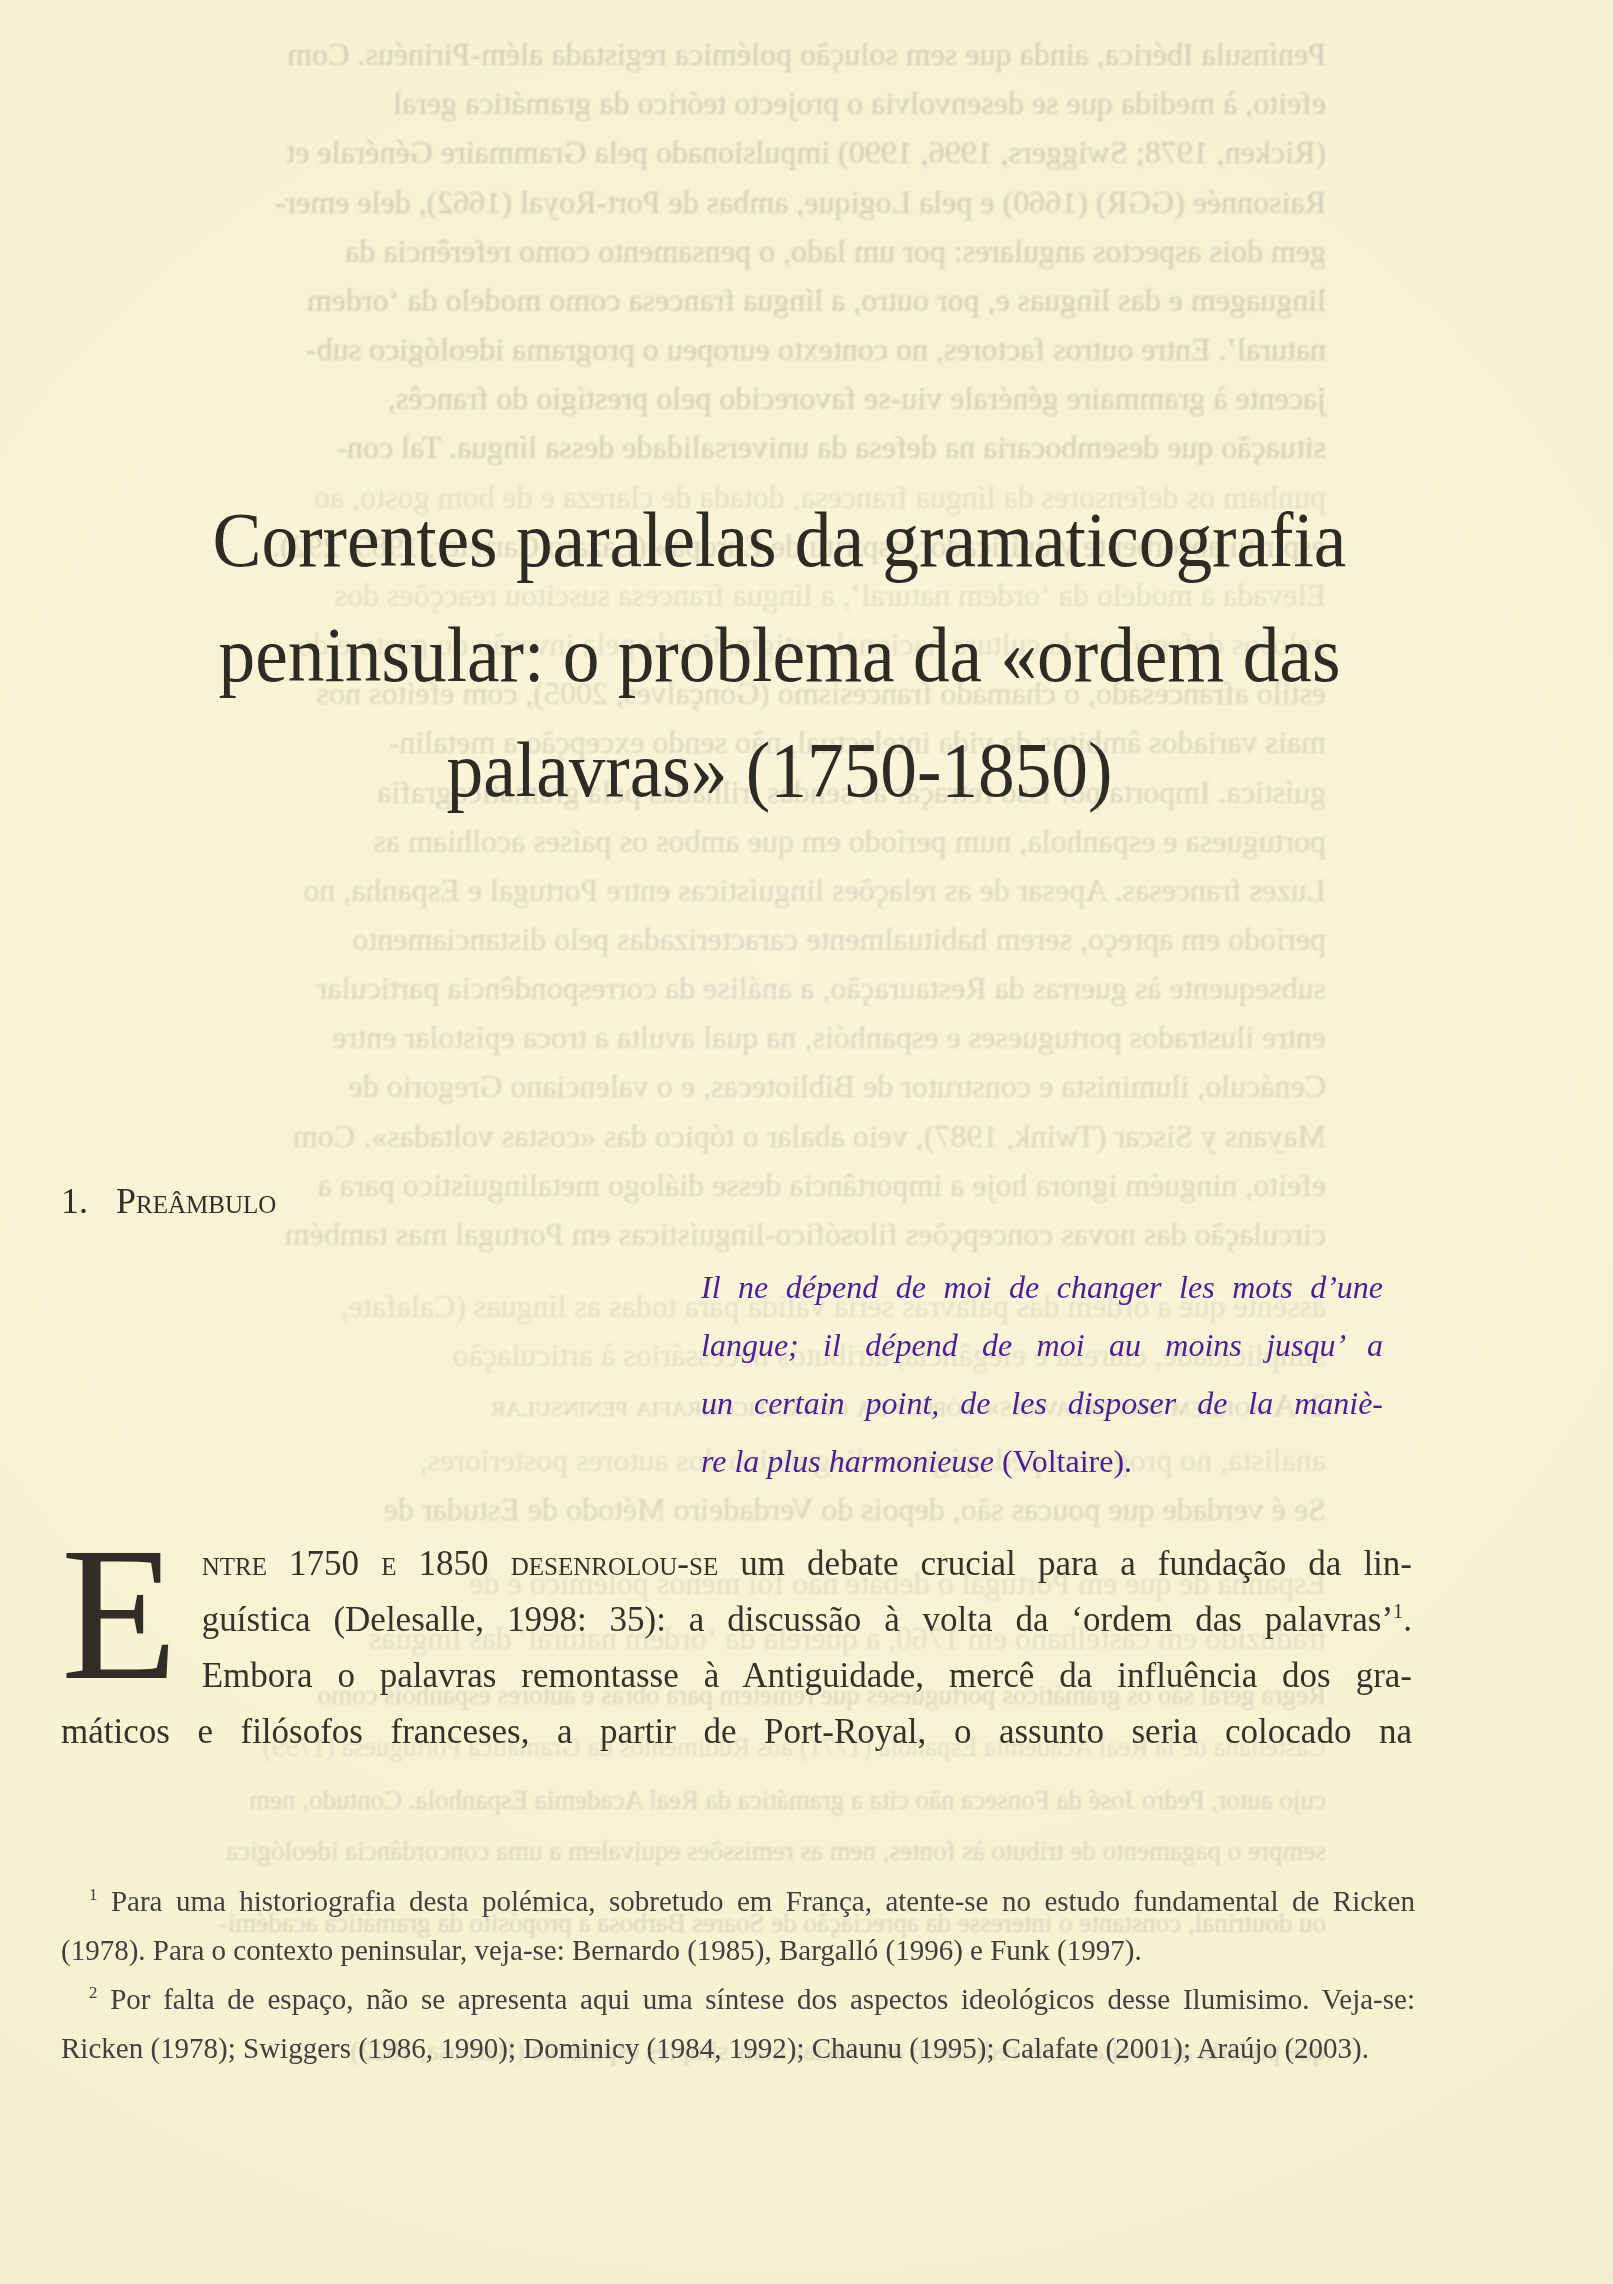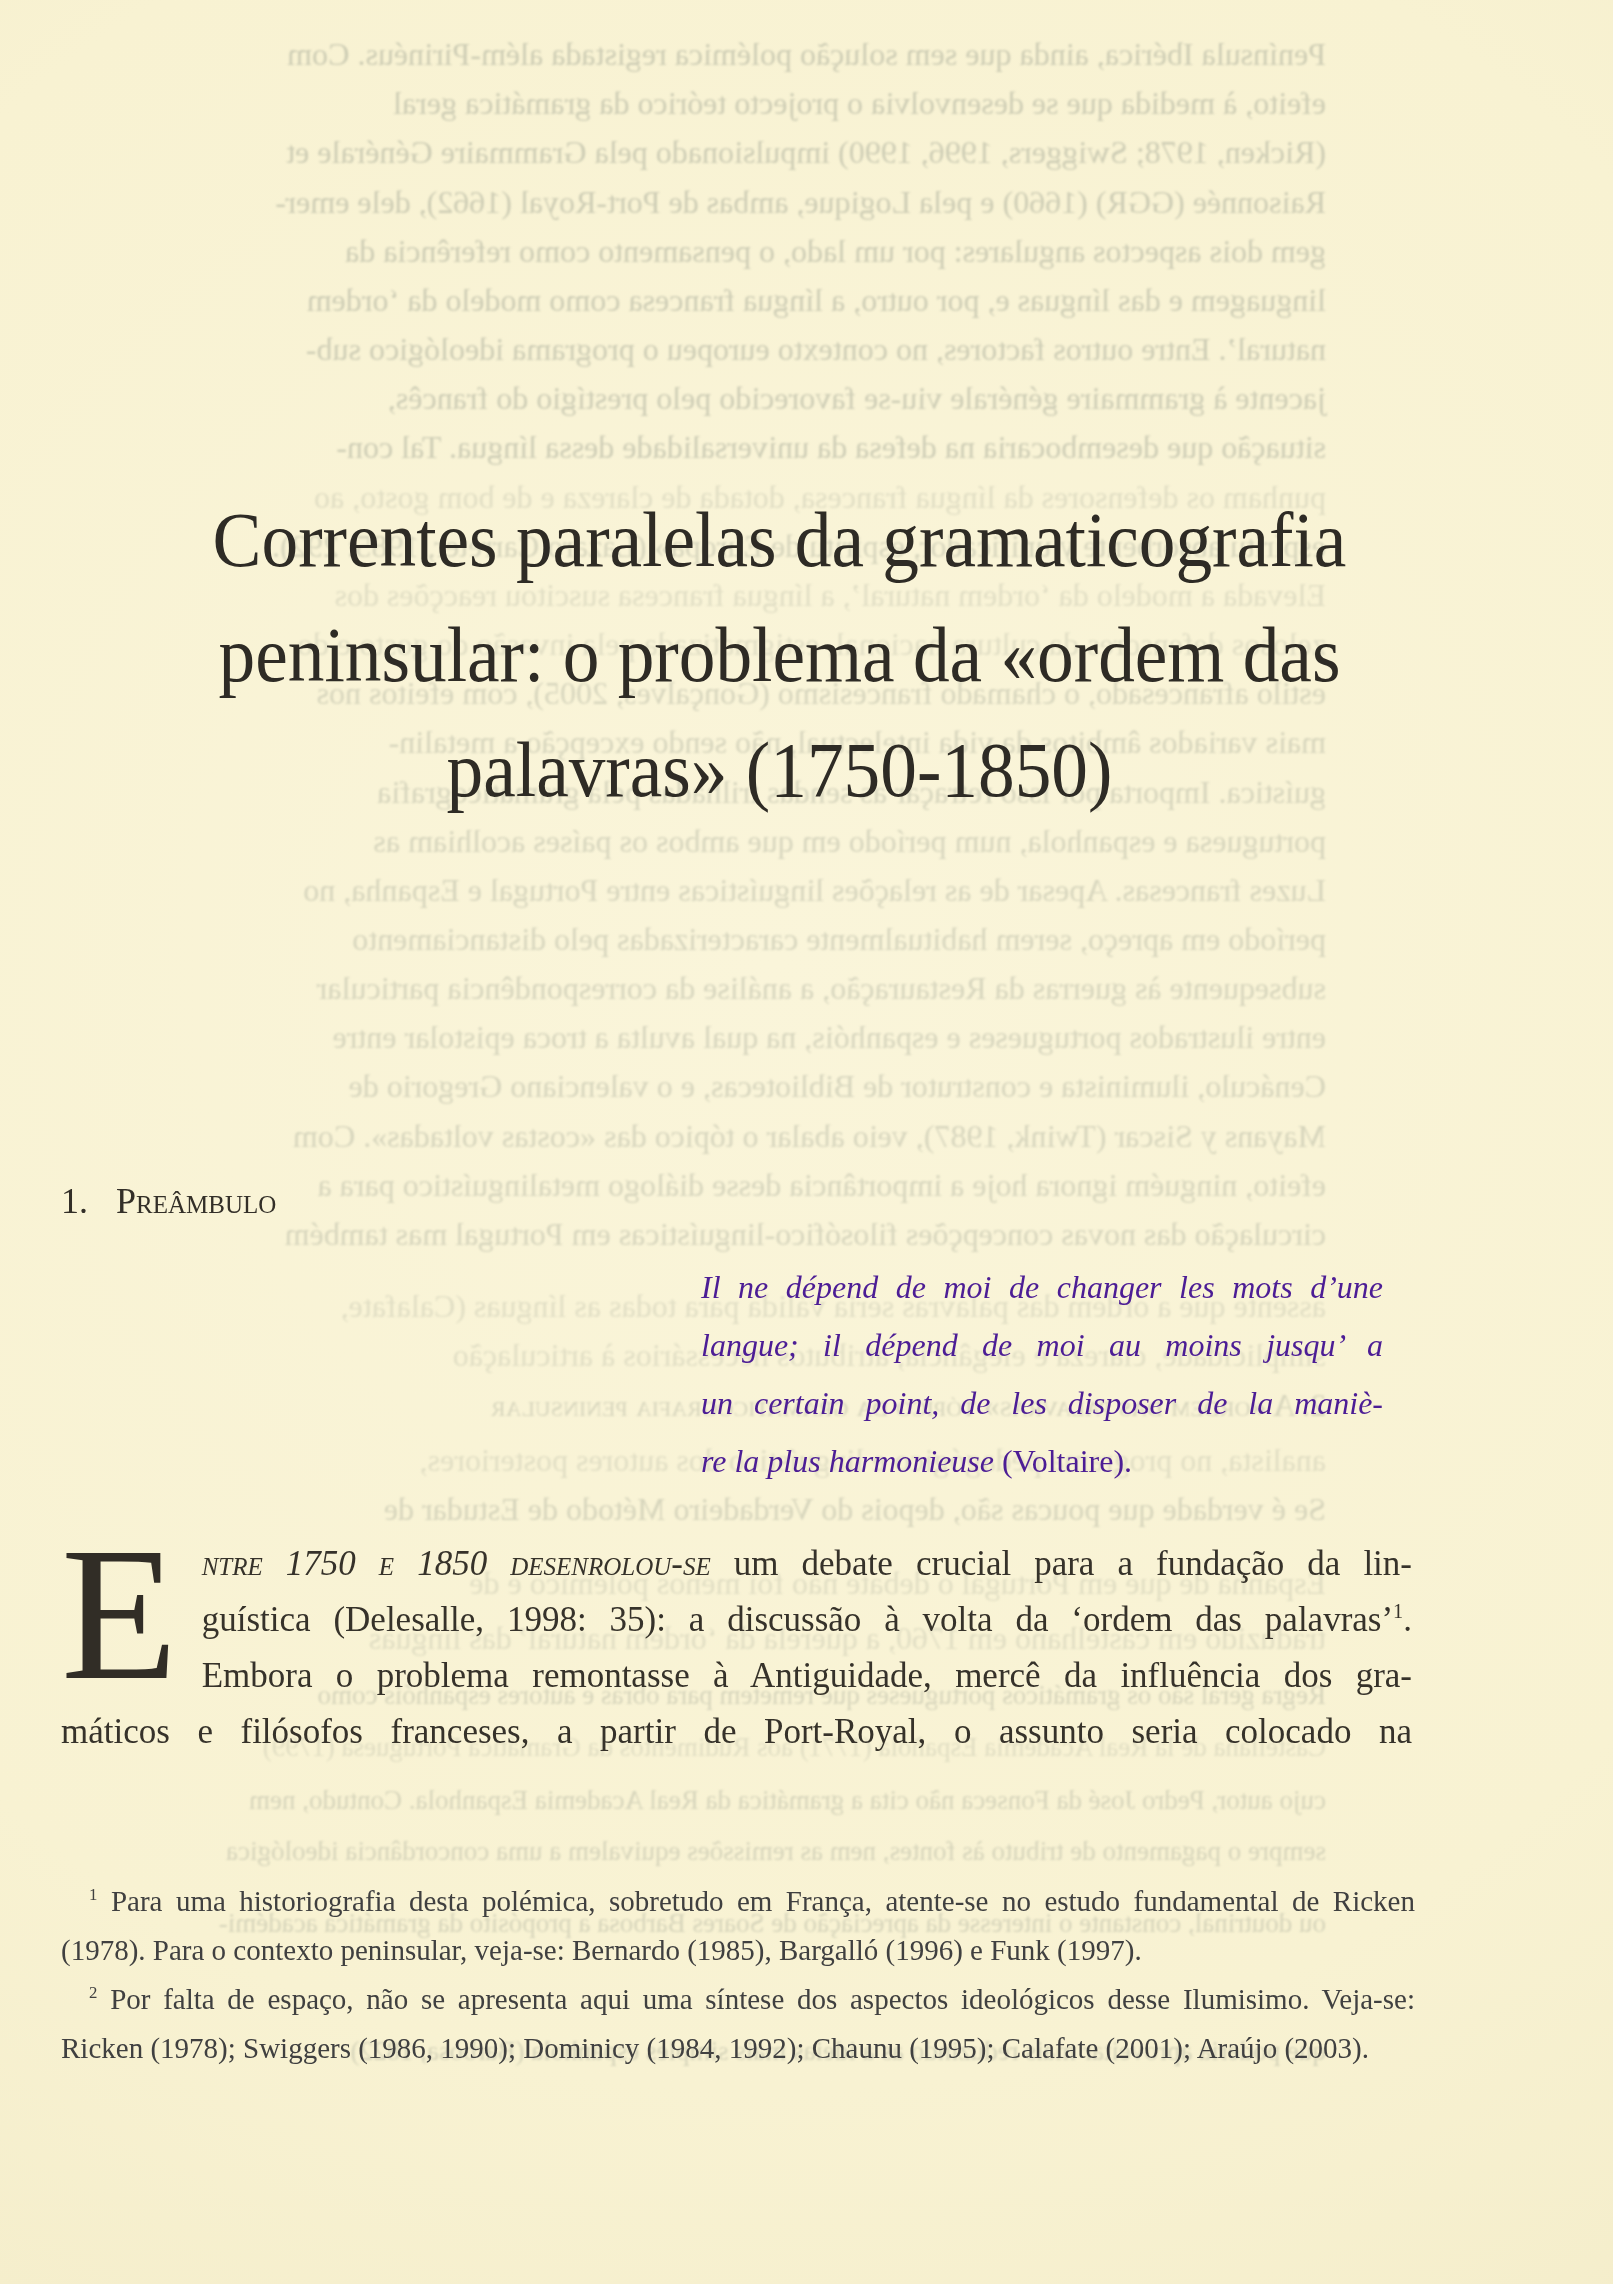--- a/index.html
+++ b/index.html
@@ -52,21 +52,21 @@
     position:absolute;top:1536px;left:61px;width:1351px;
     font-size:35px;line-height:56px;color:#36322a;
   }
   .dropcap{
     float:left;
     font-size:191px;line-height:148px;
     margin:3.7px 24px 0 0;
     color:#312d26;
   }
   .pline{text-align:justify;text-align-last:justify;}
-  .pline .sc{font-variant:small-caps;font-style:italic;}
+  .pline .sc{font-variant:small-caps;}
   sup{font-size:.58em;vertical-align:super;line-height:0;}
   .footnotes{
     position:absolute;top:1877px;left:61px;width:1354px;
     font-size:29px;line-height:49px;color:#404040;
   }
   .footnote{text-align:justify;text-indent:28px;}
 </style>
 </head>
 <body>
 
@@ -134,21 +134,21 @@
       <div class="lastline">
       <span>re la plus harmonieuse </span><span class="roman">(Voltaire).</span>
     </div>
   </div>
 
   <div class="paragraph" id="paragraph">
     <span class="dropcap">E</span>
 
   <div class="pline"><span class="sc">ntre 1750 e 1850 desenrolou-se</span><span> um debate crucial para a fundação da lin-</span></div>
       <div class="pline"><span>guística (Delesalle, 1998: 35): a discussão à volta da ‘ordem das palavras’</span><sup>1</sup><span>.</span></div>
-      <div class="pline"><span>Embora o problema remontasse à Antiguidade, mercê da influência dos gra-</span></div>
+      <div class="pline"><span>Embora o palavras remontasse à Antiguidade, mercê da influência dos gra-</span></div>
       <div class="pline"><span>máticos e filósofos franceses, a partir de Port-Royal, o assunto seria colocado na</span></div>
     </div>
 
   <div class="footnotes" id="footnotes">
       <div class="footnote"><sup>1</sup><span> Para uma historiografia desta polémica, sobretudo em França, atente-se no estudo fundamental de Ricken (1978). Para o contexto peninsular, veja-se: Bernardo (1985), Bargalló (1996) e Funk (1997).</span></div>
       <div class="footnote"><sup>2</sup><span> Por falta de espaço, não se apresenta aqui uma síntese dos aspectos ideológicos desse Ilumisimo. Veja-se: Ricken (1978); Swiggers (1986, 1990); Dominicy (1984, 1992); Chaunu (1995); Calafate (2001); Araújo (2003).</span></div>
     </div>
 
 </div>
 

